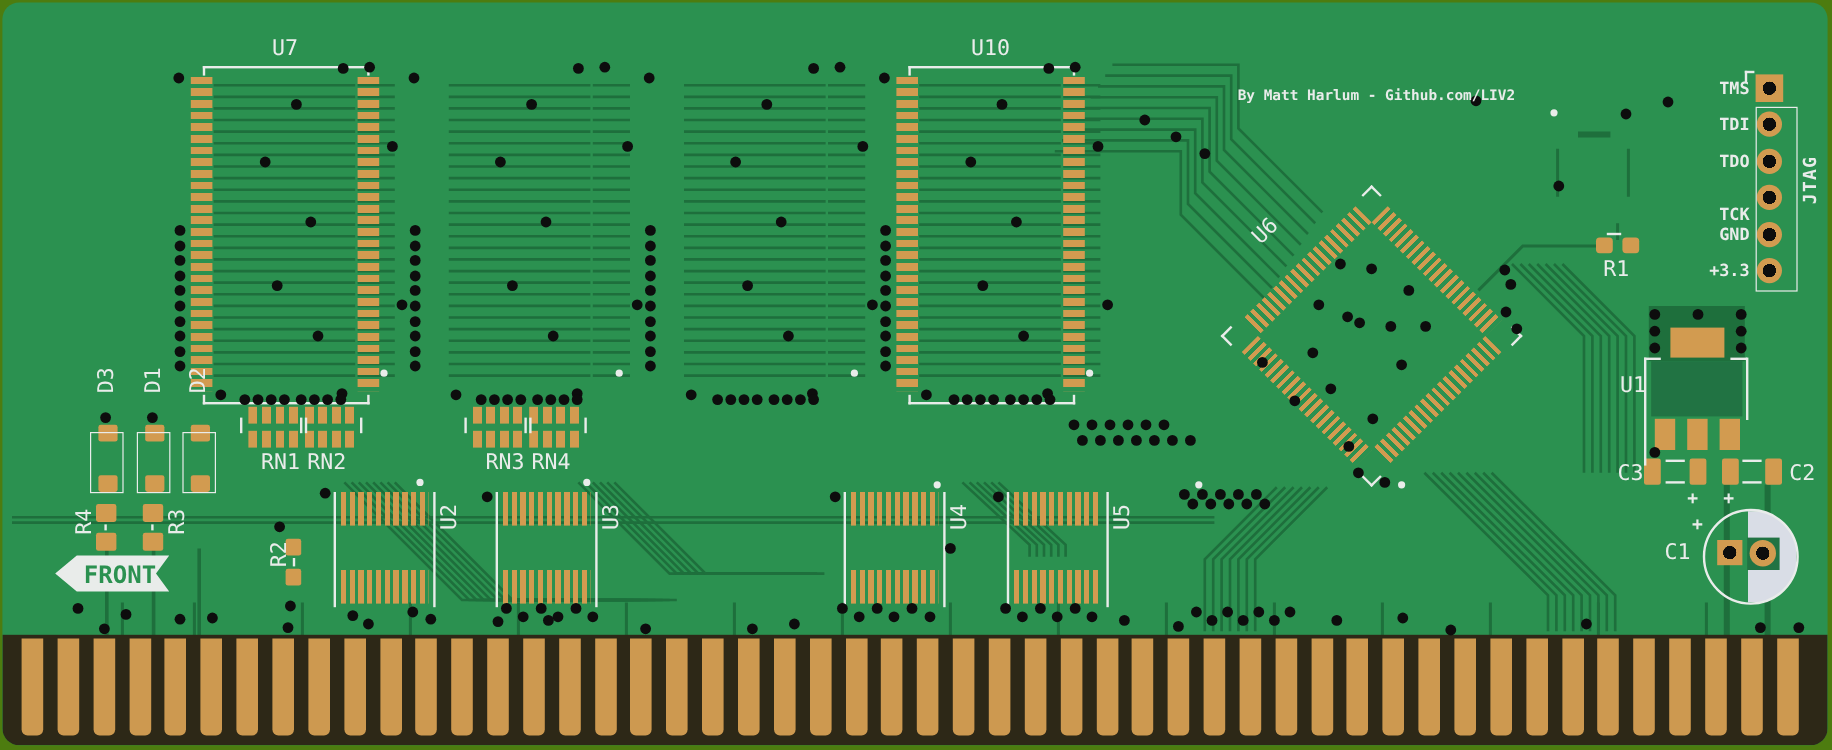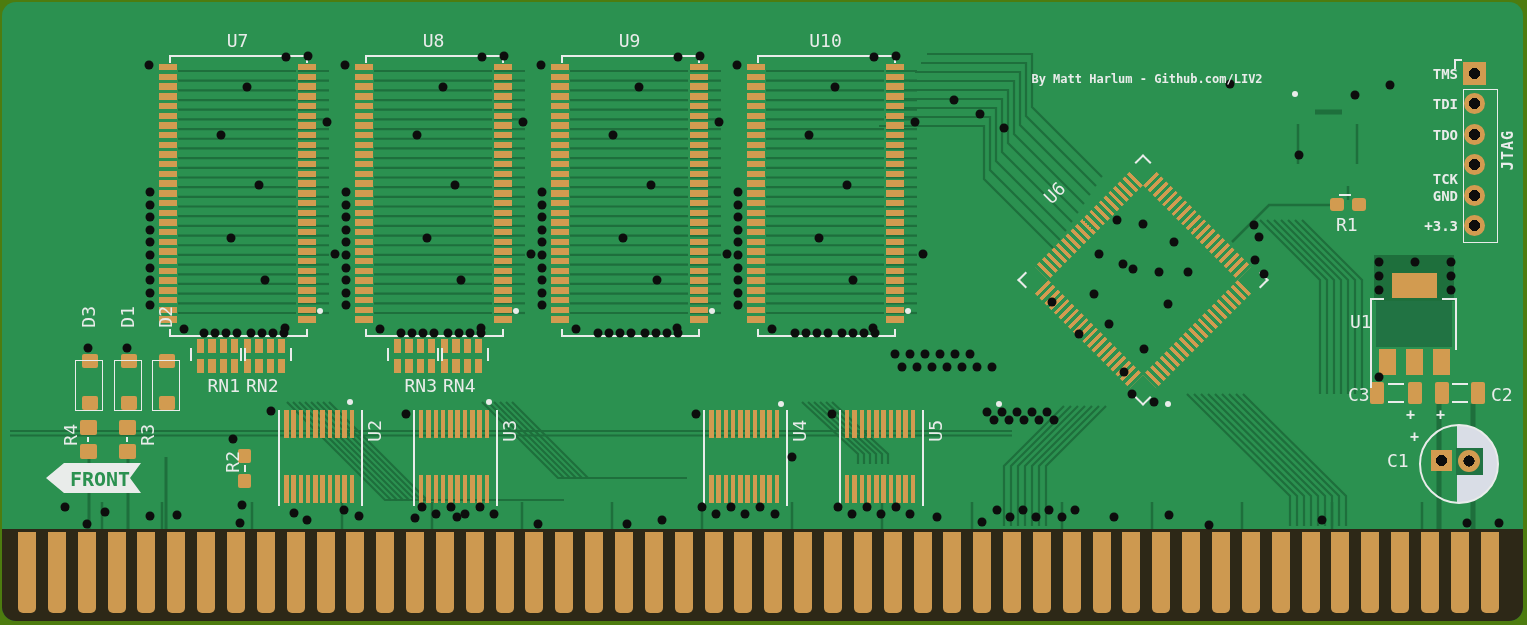--- a/index.html
+++ b/index.html
@@ -417,43 +417,29 @@
         </div>
   </div>
 
   <div class="dram" style="left:157px">
     <div class="silk reflabel dlabel">U7</div>
     <div class="bracket btop"></div>
     <div class="bracket bbot"></div>
     <div class="padcol" style="left:0"></div>
     <div class="padcol" style="left:139px"></div>
   </div>
-  <div class="dram" style="left:353px">
-    <div class="silk reflabel dlabel">U8</div>
-    <div class="bracket btop"></div>
-    <div class="bracket bbot"></div>
-    <div class="padcol" style="left:0"></div>
-    <div class="padcol" style="left:139px"></div>
-  </div>
-  <div class="dram" style="left:549px">
-    <div class="silk reflabel dlabel">U9</div>
-    <div class="bracket btop"></div>
-    <div class="bracket bbot"></div>
-    <div class="padcol" style="left:0"></div>
-    <div class="padcol" style="left:139px"></div>
-  </div>
   <div class="dram" style="left:745px">
     <div class="silk reflabel dlabel">U10</div>
     <div class="bracket btop"></div>
     <div class="bracket bbot"></div>
     <div class="padcol" style="left:0"></div>
     <div class="padcol" style="left:139px"></div>
   </div>
 
-  <div class="rnpair" style="left:195px">
+  <div class="rnpair" style="left:205px">
     <div class="rnrow" style="left:0;top:0"></div>
     <div class="rnrow" style="left:0;top:20px"></div>
     <div class="rnrow" style="left:47px;top:0"></div>
     <div class="rnrow" style="left:47px;top:20px"></div>
     <div class="rtick" style="left:-7px"></div>
     <div class="rtick" style="left:43px"></div>
     <div class="rtick" style="left:46.5px"></div>
     <div class="rtick" style="left:93px"></div>
     <div class="silk reflabel rnlabel"><span>RN1</span><span>RN2</span></div>
   </div>

